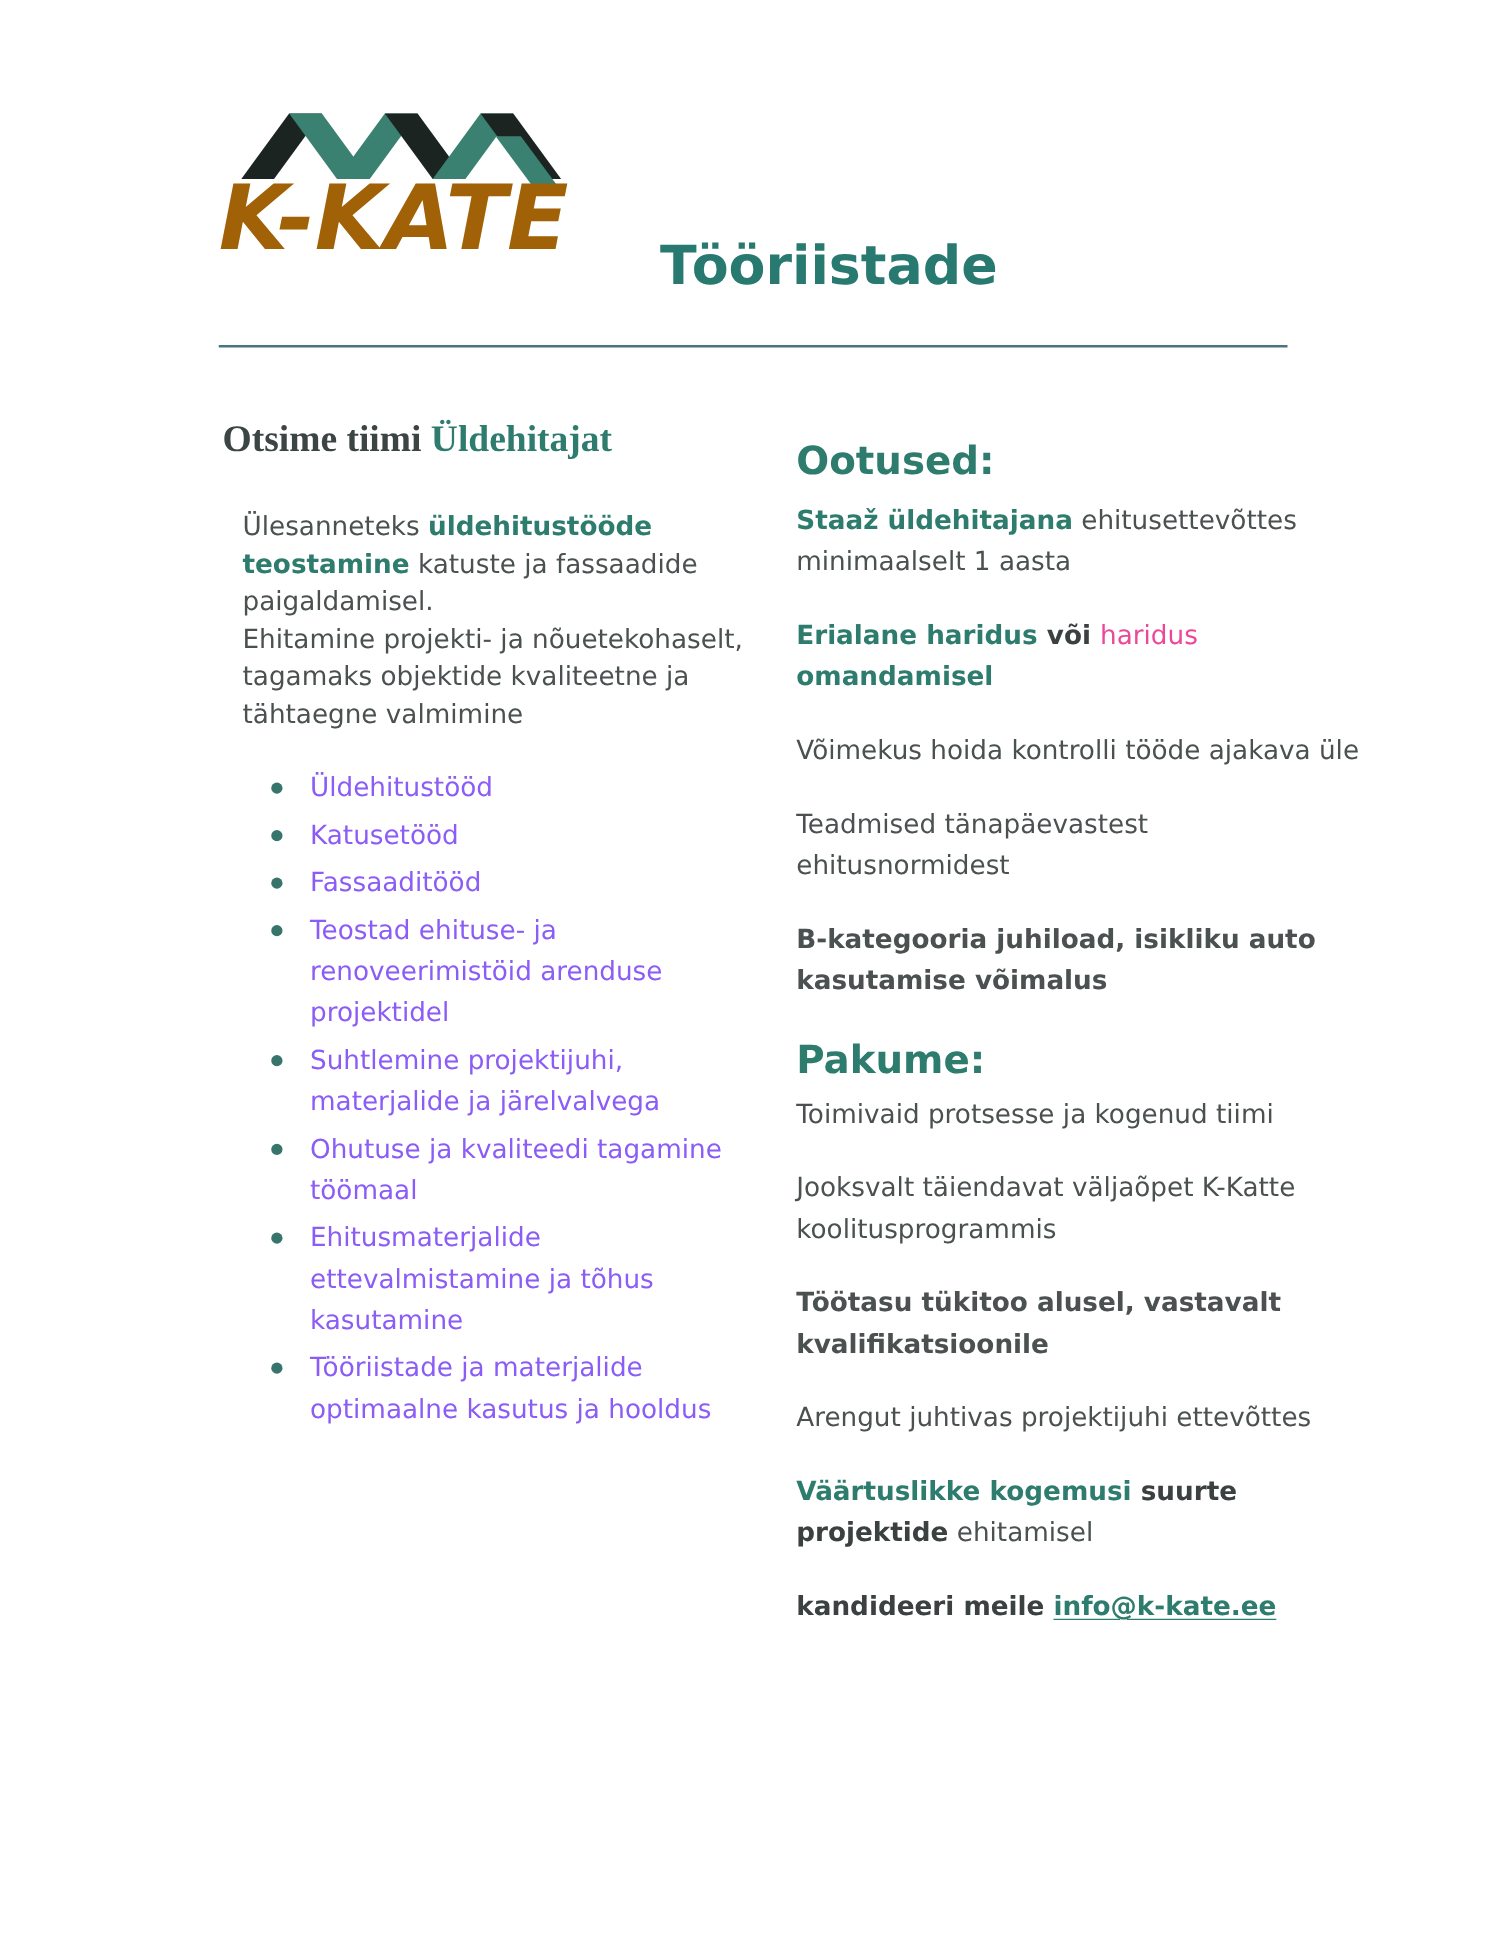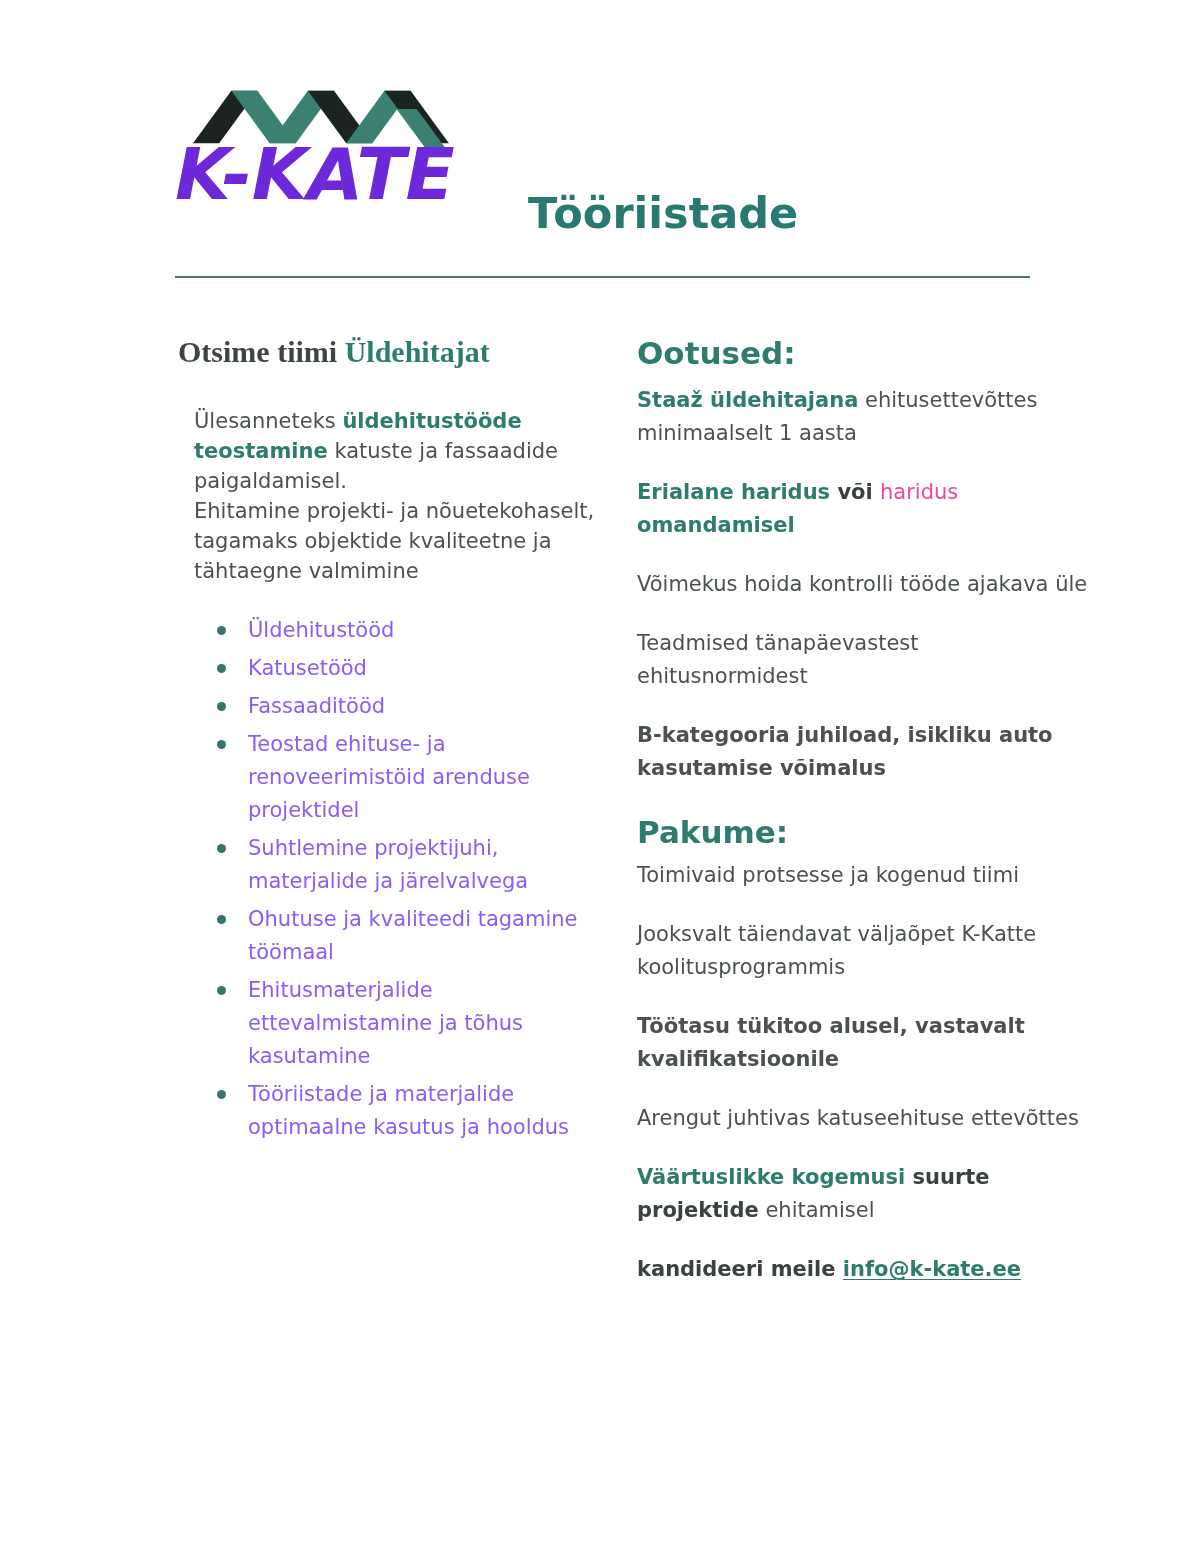--- a/index.html
+++ b/index.html
@@ -15,21 +15,21 @@
   
   .logo { position: absolute; left: 175px; top: 78px; width: 310px; }
   .logo-mark { display: block; margin-left: 14px; }
   .logo-text {
     margin-top: -16px;
     font-size: 72px;
     line-height: 0.95;
     font-weight: 800;
     font-style: italic;
     letter-spacing: 0px;
-    color: #6d28d9;
+    color: #a16207;
     white-space: nowrap;
   }
 
   
   .doc-title {
     position: absolute;
     left: 528px;
     top: 188px;
     font-size: 43px;
     font-weight: 600;
@@ -40,21 +40,21 @@
     position: absolute;
     left: 175px;
     top: 276px;
     width: 855px;
     height: 0;
     border-top: 2px solid #4a7580;
   }
 
   
   .col-left  { position: absolute; left: 178px; top: 332px; width: 450px; }
-  .col-right { position: absolute; left: 637px; top: 332px; width: 452px; }
+  .col-right { position: absolute; left: 637px; top: 348px; width: 452px; }
 
   .col-left h2 {
     margin: 0;
     font-size: 30px;
     line-height: 40px;
     font-weight: 700;
     color: #3d4444;
     white-space: nowrap;
     font-family: Liberation Serif, serif;
   }
@@ -167,21 +167,21 @@
 
     <p class="rp">Võimekus hoida kontrolli tööde ajakava üle</p>
     <p class="rp">Teadmised tänapäevastest ehitusnormidest</p>
     <p class="rp tb">B-kategooria juhiload, isikliku auto kasutamise võimalus</p>
 
     <h2 class="pakume">Pakume:</h2>
 
     <p class="rp">Toimivaid protsesse ja kogenud tiimi</p>
     <p class="rp">Jooksvalt täiendavat väljaõpet K-Katte koolitusprogrammis</p>
     <p class="rp tb">Töötasu tükitoo alusel, vastavalt kvalifikatsioonile</p>
-    <p class="rp">Arengut juhtivas katuseehituse ettevõttes</p>
+    <p class="rp">Arengut juhtivas projektijuhi ettevõttes</p>
 
     <p class="rp"><span class="tb">Väärtuslikke kogemusi</span><span class="db"> suurte projektide</span><span> ehitamisel</span></p>
 
     <p class="rp last">
         <span class="block"><span class="db">kandideeri meile </span><a class="email-link" href="#">info@k-kate.ee</a></span>
       </p>
   </div>
 
 </div>
 

